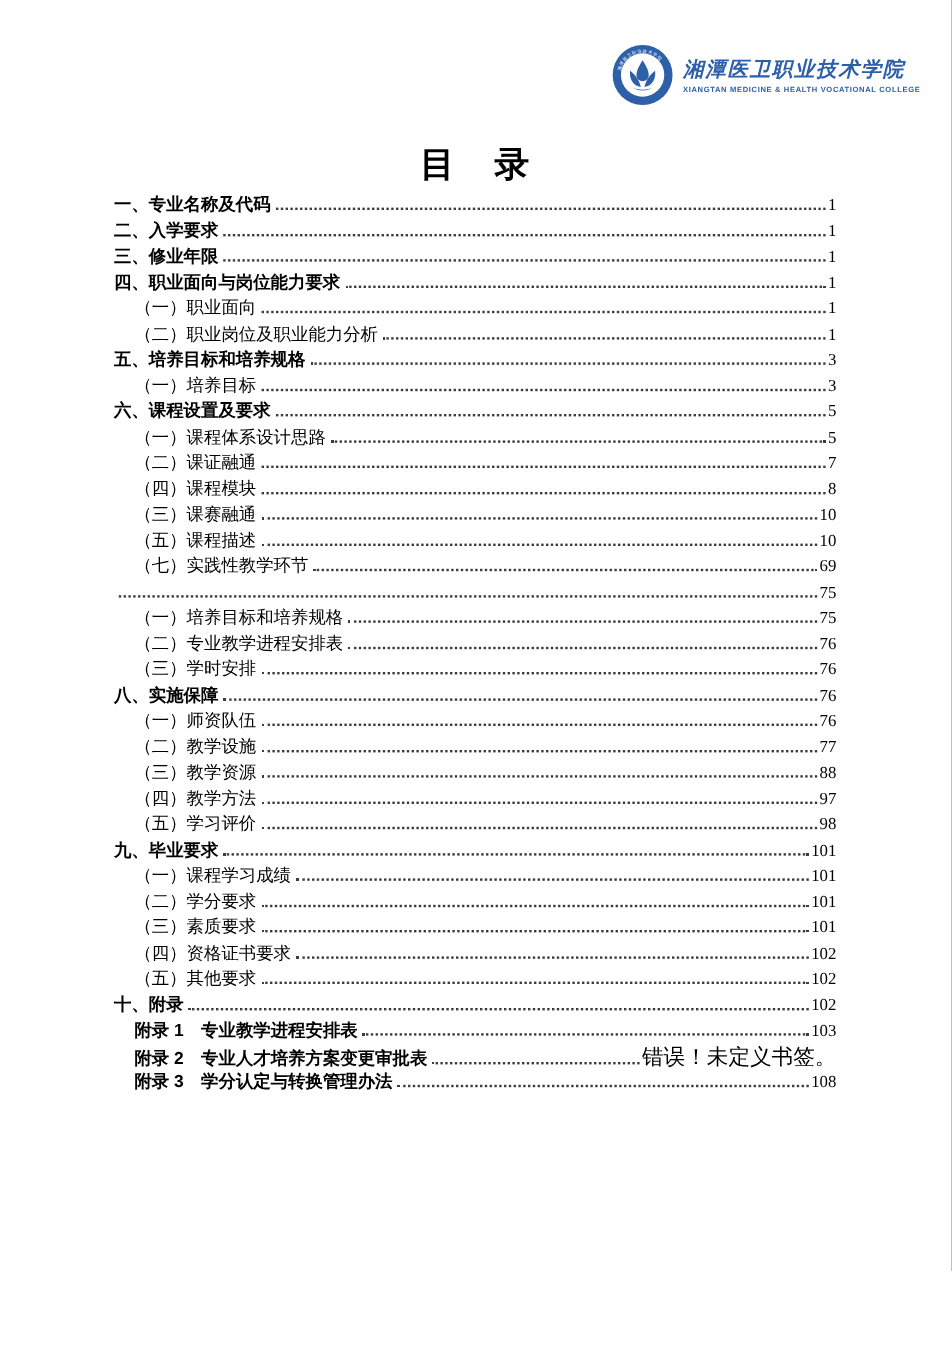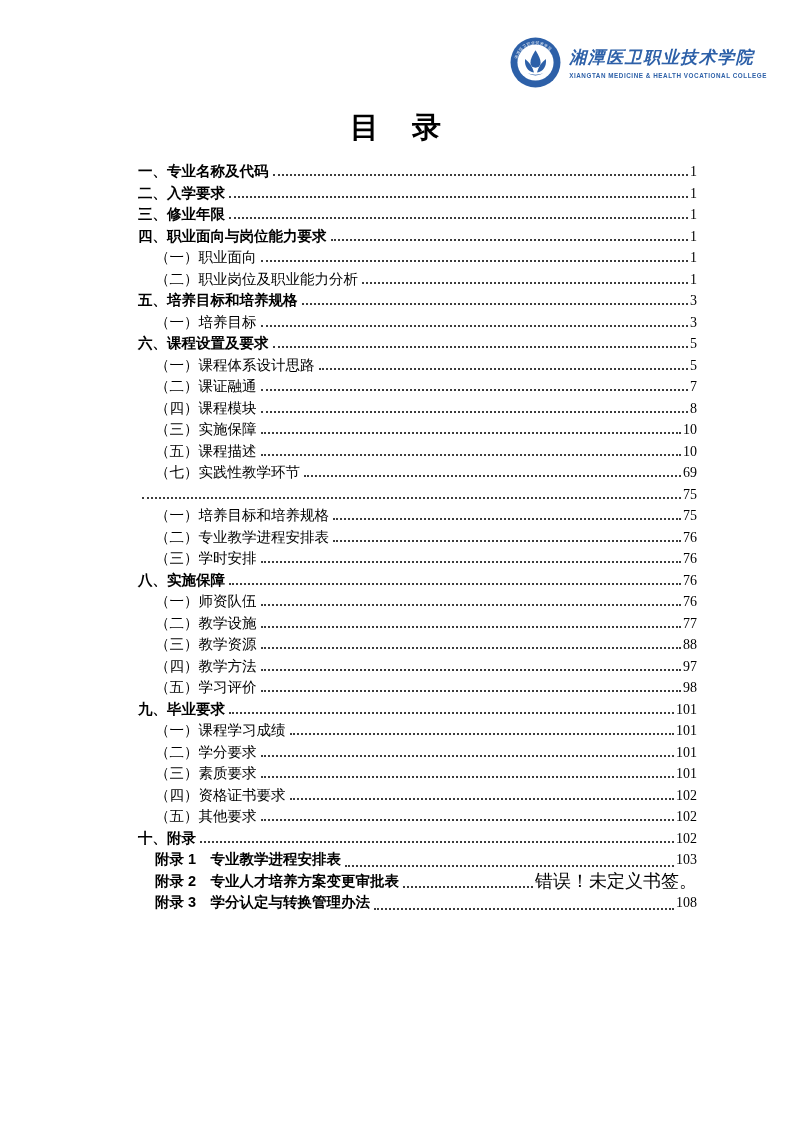--- a/index.html
+++ b/index.html
@@ -28,39 +28,38 @@
   }
   .logo-en {
     font-size:6.3px; font-weight:600;
     letter-spacing:0.55px; margin-top:3px;
     white-space:nowrap;
   }
 
   
   .doc-title {
     position:absolute; top:102px; left:0; right:0;
-    margin:6px; text-align:center;
+    margin:16px; text-align:center;
     font-size:29px; font-weight:bold;
     letter-spacing:2px;
   }
 
   
   .toc {
     position:absolute; top:161px; left:95px; right:96px;
   }
   .toc-row {
     display:flex; align-items:baseline;
     height:21.5px;
     font-size:14.5px; line-height:21.5px;
     white-space:nowrap;
-    margin-left:43px;
   }
   .toc-row.l1 { font-weight:bold; }
   .toc-row.l2 { padding-left:17px; font-weight:normal; }
-  .toc-row.appendix { padding-left:17px; font-weight:bold;align-items:flex-end; }
+  .toc-row.appendix { padding-left:17px; font-weight:bold; }
   .toc-label { flex:0 0 auto; }
   .leader {
     flex:1 1 auto;
     border-bottom:2px dotted #3c3c3c;
     margin:0 2px 4px 4px;
     min-width:8px;
   }
   .toc-page {
     flex:0 0 auto;
     font-family:"Liberation Serif", serif;
@@ -158,21 +157,21 @@
         <span class="toc-label">（二）课证融通</span>
         <span class="leader"></span>
         <span class="toc-page">7</span>
       </div>
       <div class="toc-row l2">
         <span class="toc-label">（四）课程模块</span>
         <span class="leader"></span>
         <span class="toc-page">8</span>
       </div>
       <div class="toc-row l2">
-        <span class="toc-label">（三）实施保障</span>
+        <span class="toc-label">（三）课赛融通</span>
         <span class="leader"></span>
         <span class="toc-page">10</span>
       </div>
       <div class="toc-row l2">
         <span class="toc-label">（五）课程描述</span>
         <span class="leader"></span>
         <span class="toc-page">10</span>
       </div>
       <div class="toc-row l2">
         <span class="toc-label">（七）实践性教学环节</span>

